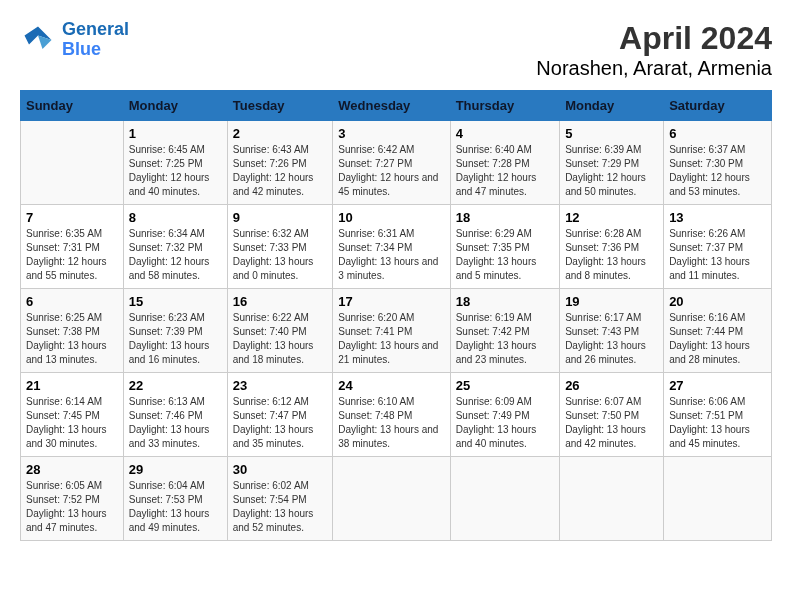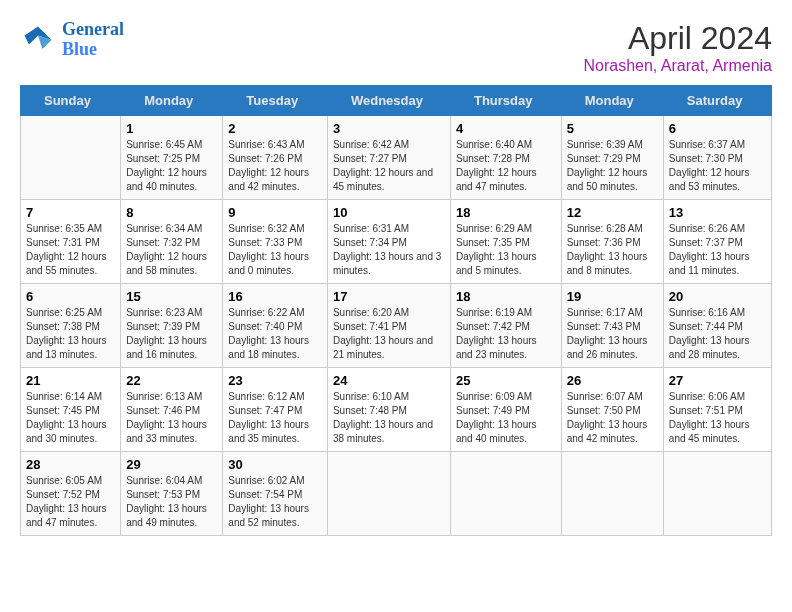--- a/index.html
+++ b/index.html
@@ -22,47 +22,46 @@
       gap: 6px;
     }
     .logo-text {
       font-size: 18px;
       font-weight: bold;
       color: #333;
       line-height: 1.1;
     }
     .logo-text span {
       color: #1a6bb5;
-      font-family: Liberation Serif, serif;
     }
     .logo-bird {
       width: 36px;
       height: 36px;
     }
     .title-block {
       text-align: right;
     }
     .main-title {
       font-size: 32px;
-      font-weight: normal;
+      font-weight: bold;
       color: #333;
     }
     .subtitle {
-      font-size: 16px;
-      color: #a21caf;
+      font-size: 20px;
+      color: #000000;
     }
     table {
       width: 100%;
       border-collapse: collapse;
       font-size: 11px;
     }
     thead tr th {
       background-color: #2979c0;
-      color: #e5e5e5;
-      padding: 7px 23px;
+      color: #0f172a;
+      padding: 7px 5px;
       text-align: left;
       font-size: 13px;
       font-weight: bold;
       border: 1px solid #2979c0;
     }
     tbody tr td {
       border: 1px solid #ccc;
       vertical-align: top;
       padding: 5px;
       min-height: 70px;

